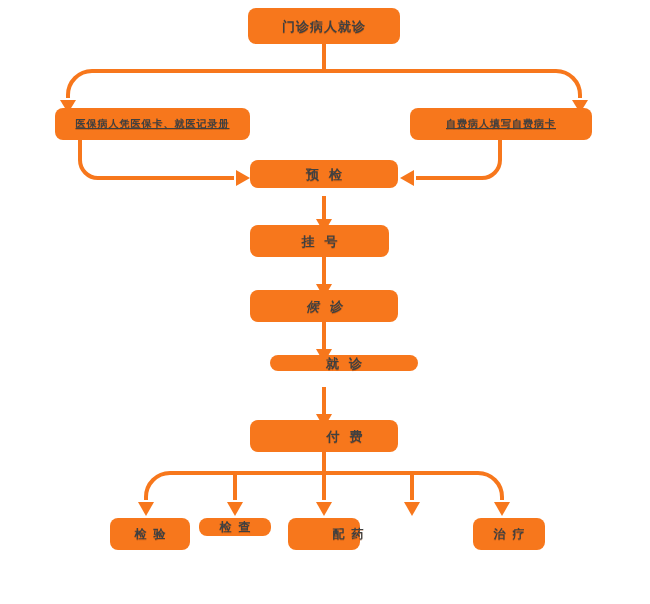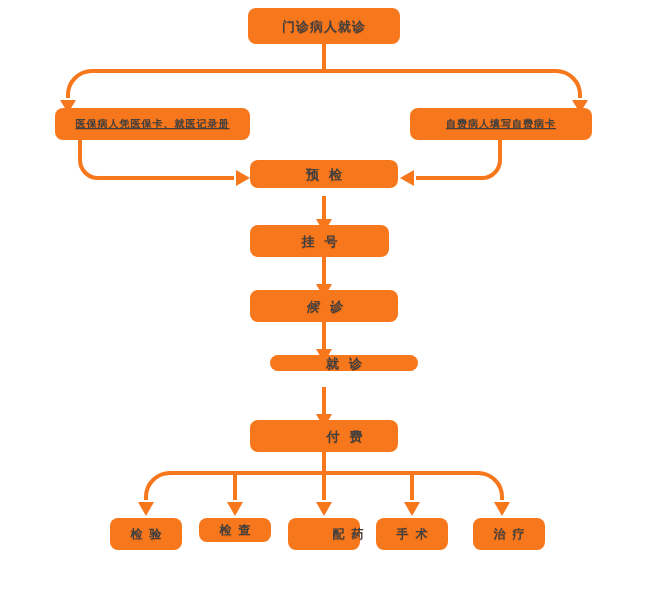--- a/index.html
+++ b/index.html
@@ -139,33 +139,30 @@
   </div>
 
   <div class="node" style="left:250px; top:355px; width:148px; height:16px;margin-left:20px;">
     <span class="node-label lbl-wide">就诊</span>
   </div>
 
   <div class="node" style="left:250px; top:420px; width:148px; height:32px;padding-left:41px;">
     <span class="node-label lbl-wide">付费</span>
   </div>
 
-  <div class="node" style="left:110px; top:518px; width:72px; height:32px;">
+  <div class="node" style="left:110px; top:518px; width:80px; height:32px;">
     <span class="node-label lbl-wide-sm">检验</span>
   </div>
 
-  <div class="node" style="left:199px; top:518px; width:72px; height:24px;">
+  <div class="node" style="left:199px; top:518px; width:72px; height:18px;">
     <span class="node-label lbl-wide-sm">检查</span>
   </div>
 
   <div class="node" style="left:288px; top:518px; width:72px; height:32px;padding-left:48px;">
     <span class="node-label lbl-wide-sm">配药</span>
   </div>
 
-  <div class="node" style="left:376px; top:518px; width:72px; height:32px;">
-    <span class="node-label lbl-wide-sm">手术</span>
-  </div>
 
   <div class="node" style="left:464px; top:518px; width:72px; height:32px;margin-left:9px;">
     <span class="node-label lbl-wide-sm">治疗</span>
   </div>
 
 </div>
 
 </body></html>

